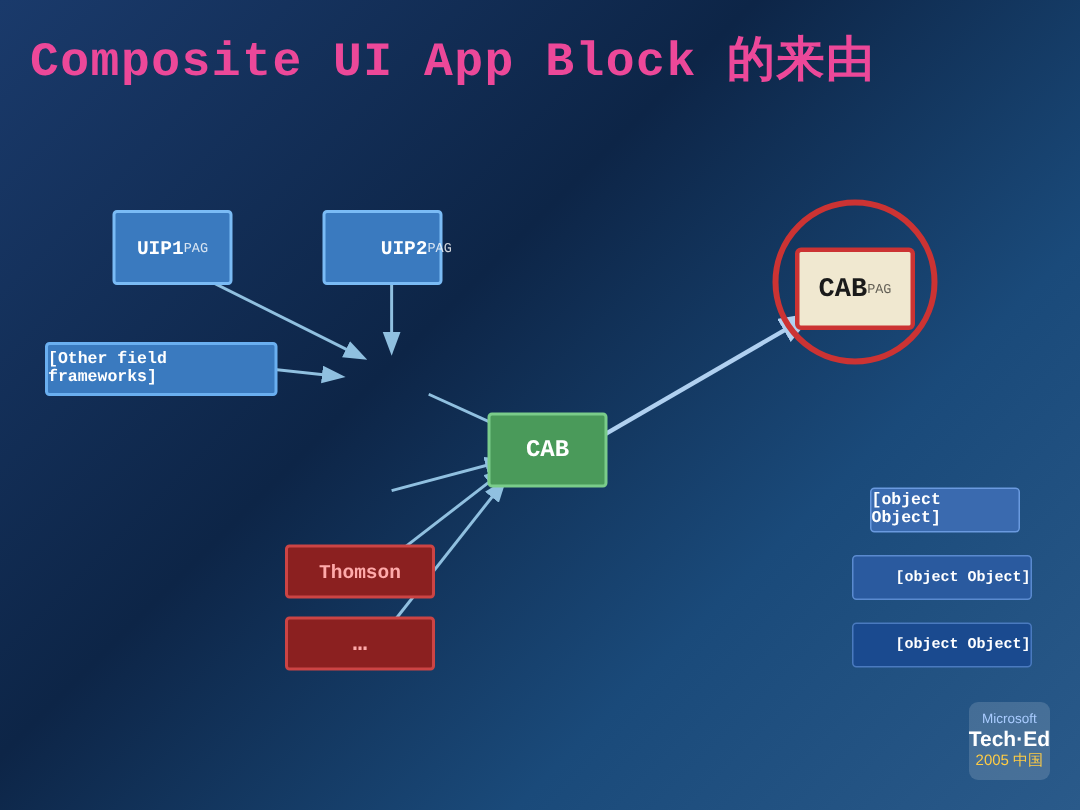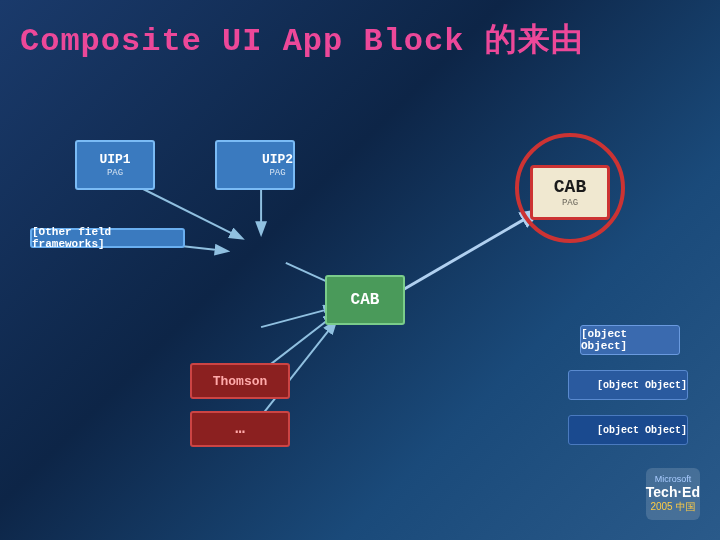--- a/index.html
+++ b/index.html
@@ -27,21 +27,21 @@
       left: 20px;
       right: 20px;
       bottom: 20px;
     }
 
     
     .box {
       position: absolute;
       border-radius: 3px;
       display: flex;
-      flex-direction: column;
+      flex-direction: row;
       align-items: center;
       justify-content: center;
       font-weight: bold;
       font-size: 13px;
       font-family: 'Courier New', monospace;
     }
 
     .box-blue {
       background: #3a7abf;
       border: 2px solid #6aaff0;
@@ -169,21 +169,21 @@
   <div class="box box-blue-uip" style="left: 195px; top: 75px; width: 80px; height: 50px; padding-left: 45px;">
     <span>UIP2</span>
     <span class="box-label">PAG</span>
   </div>
 
   <div class="box box-cab-right" style="left: 510px; top: 100px; width: 80px; height: 55px;">
     <span style="font-size:18px; font-weight:bold; color:#1a1a1a;">CAB</span>
     <span class="box-label-dark">PAG</span>
   </div>
 
-  <div class="box box-blue" style="left: 10px; top: 163px; width: 155px; height: 20px;">
+  <div class="box box-blue" style="left: 10px; top: 163px; width: 155px; height: 36px;">
     <span style="font-size:11px;">[Other field frameworks]</span>
   </div>
 
 
   <div class="box box-green" style="left: 305px; top: 210px; width: 80px; height: 50px;">
     <span style="font-size:16px;">CAB</span>
   </div>
 
 
   <div class="box box-red" style="left: 170px; top: 298px; width: 100px; height: 36px;">

